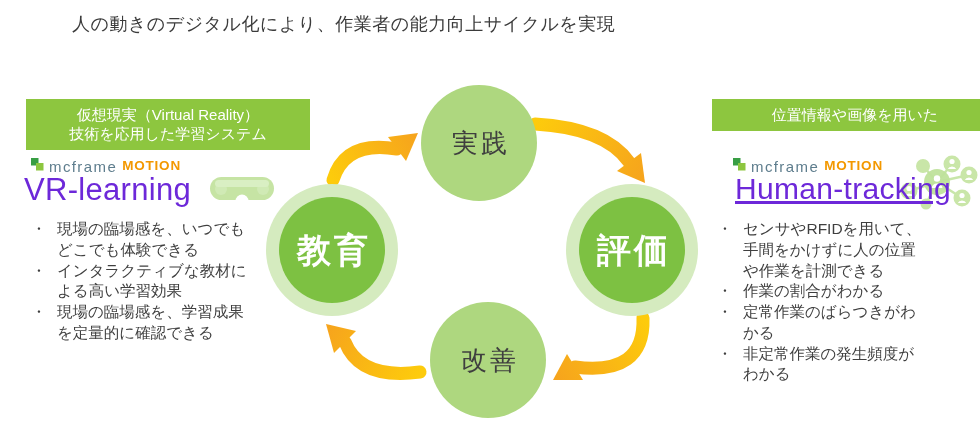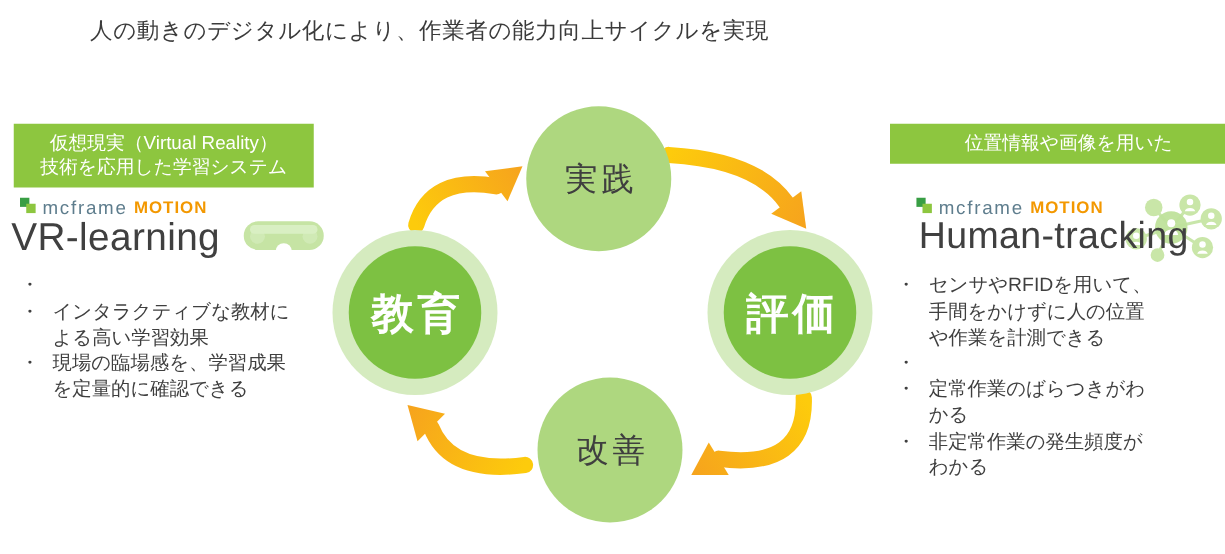--- a/index.html
+++ b/index.html
@@ -1,33 +1,33 @@
 <!DOCTYPE html>
 <html><head>
 <meta charset="utf-8">
 <style>
   html,body{margin:0;padding:0;background:#fff;}
   body{width:980px;height:443px;position:relative;overflow:hidden;
        font-family:"Liberation Sans","DejaVu Sans",sans-serif;-webkit-font-smoothing:antialiased;}
   .title{position:absolute;left:72px;top:12px;font-size:18px;font-weight:500;
          color:#3b3b3b;letter-spacing:0.5px;white-space:nowrap;}
   .panel{position:absolute;top:99px;}
-  .panel-left{left:11px;width:240px;}
+  .panel-left{left:26px;width:284px;}
   .panel-right{left:712px;width:286px;}
   .green-box{background:#8dc63f;color:#ffffff;text-align:center;
              padding:6px 0 7px 0;font-size:15px;line-height:1.27;}
   .brand-row{position:absolute;display:flex;align-items:flex-start;gap:5px;white-space:nowrap;}
   .panel-left .brand-row{left:5px;top:59px;}
   .panel-right .brand-row{left:21px;top:59px;}
   .brand-name{font-size:15px;color:#5e7d8d;letter-spacing:1.4px;}
   .brand-motion{font-size:13.5px;font-weight:700;color:#f39800;letter-spacing:0.8px;}
-  .product-name{position:absolute;top:73px;font-size:31px;color:#404040;
+  .product-name{position:absolute;top:73px;font-size:31px;color:#6d28d9;
                 letter-spacing:0.3px;white-space:nowrap;z-index:2;}
   .panel-left .product-name{left:-2px;}
-  .panel-right .product-name{left:23px;font-size:30px;}
+  .panel-right .product-name{left:23px;font-size:30px;text-decoration:underline;}
   .product-icon{position:absolute;z-index:1;}
   .goggles-icon{left:183px;top:72px;}
   .network-icon{left:184px;top:56px;}
   .bullets{position:absolute;top:120px;margin:0;padding:0;list-style:none;
            font-size:15.5px;color:#3f3f3f;line-height:1.34;}
   .panel-left .bullets{left:0;width:232px;}
   .panel-right .bullets{left:0;width:216px;}
   .bullets li{display:flex;}
   .bullets .marker{flex:0 0 26px;padding-left:5px;}
   .cycle-svg{position:absolute;left:260px;top:78px;}
@@ -56,20 +56,21 @@
     <rect x="1" y="6" width="64" height="23" rx="11.5" fill="#c6e4a4"></rect>
     <rect x="6" y="9" width="54" height="7" rx="3.5" fill="#d9efc3"></rect>
     <circle cx="12" cy="18" r="6" fill="#d9efc3" opacity="0.55"></circle>
     <circle cx="54" cy="18" r="6" fill="#d9efc3" opacity="0.55"></circle>
     <circle cx="33" cy="30" r="6.5" fill="#ffffff"></circle>
   </svg>
   <div class="product-name">VR-learning</div>
   <ul class="bullets">
     <li>
       <span class="marker">・</span>
+      <span>現場の臨場感を、いつでもどこでも体験できる</span>
       </li>
     <li>
       <span class="marker">・</span>
       <span>インタラクティブな教材による高い学習効果</span>
       </li>
     <li>
       <span class="marker">・</span>
       <span>現場の臨場感を、学習成果を定量的に確認できる</span>
       </li>
   </ul>
@@ -119,20 +120,21 @@
     </g>
   </svg>
   <div class="product-name">Human-tracking</div>
   <ul class="bullets">
     <li>
       <span class="marker">・</span>
       <span>センサやRFIDを用いて、手間をかけずに人の位置や作業を計測できる</span>
       </li>
     <li>
       <span class="marker">・</span>
+      <span>作業の割合がわかる</span>
       </li>
     <li>
       <span class="marker">・</span>
       <span>定常作業のばらつきがわかる</span>
       </li>
     <li>
       <span class="marker">・</span>
       <span>非定常作業の発生頻度がわかる</span>
       </li>
   </ul>

